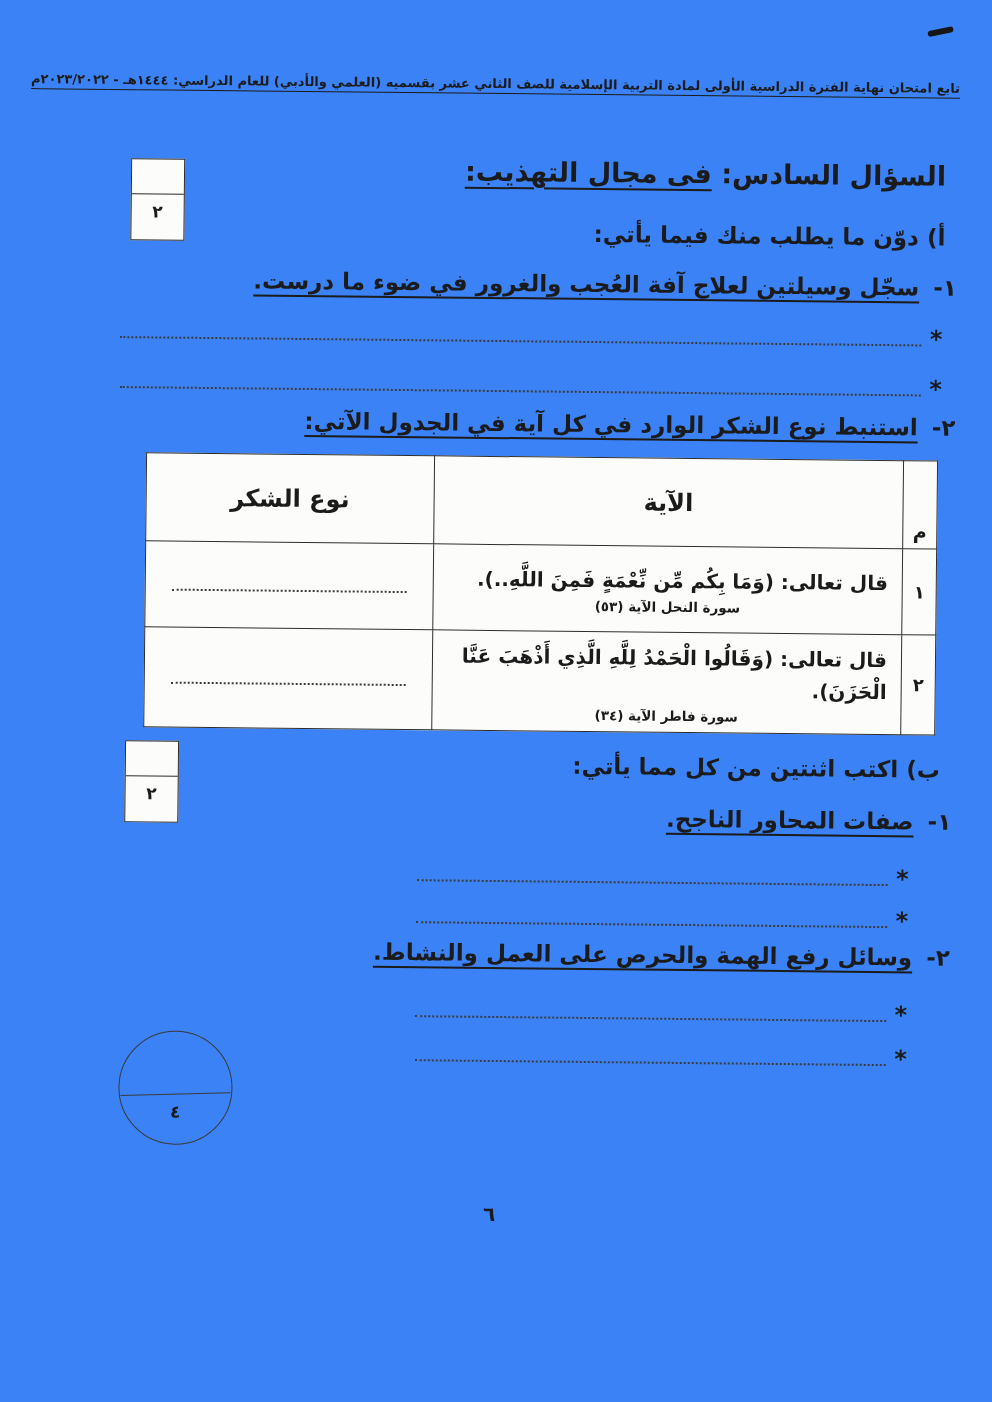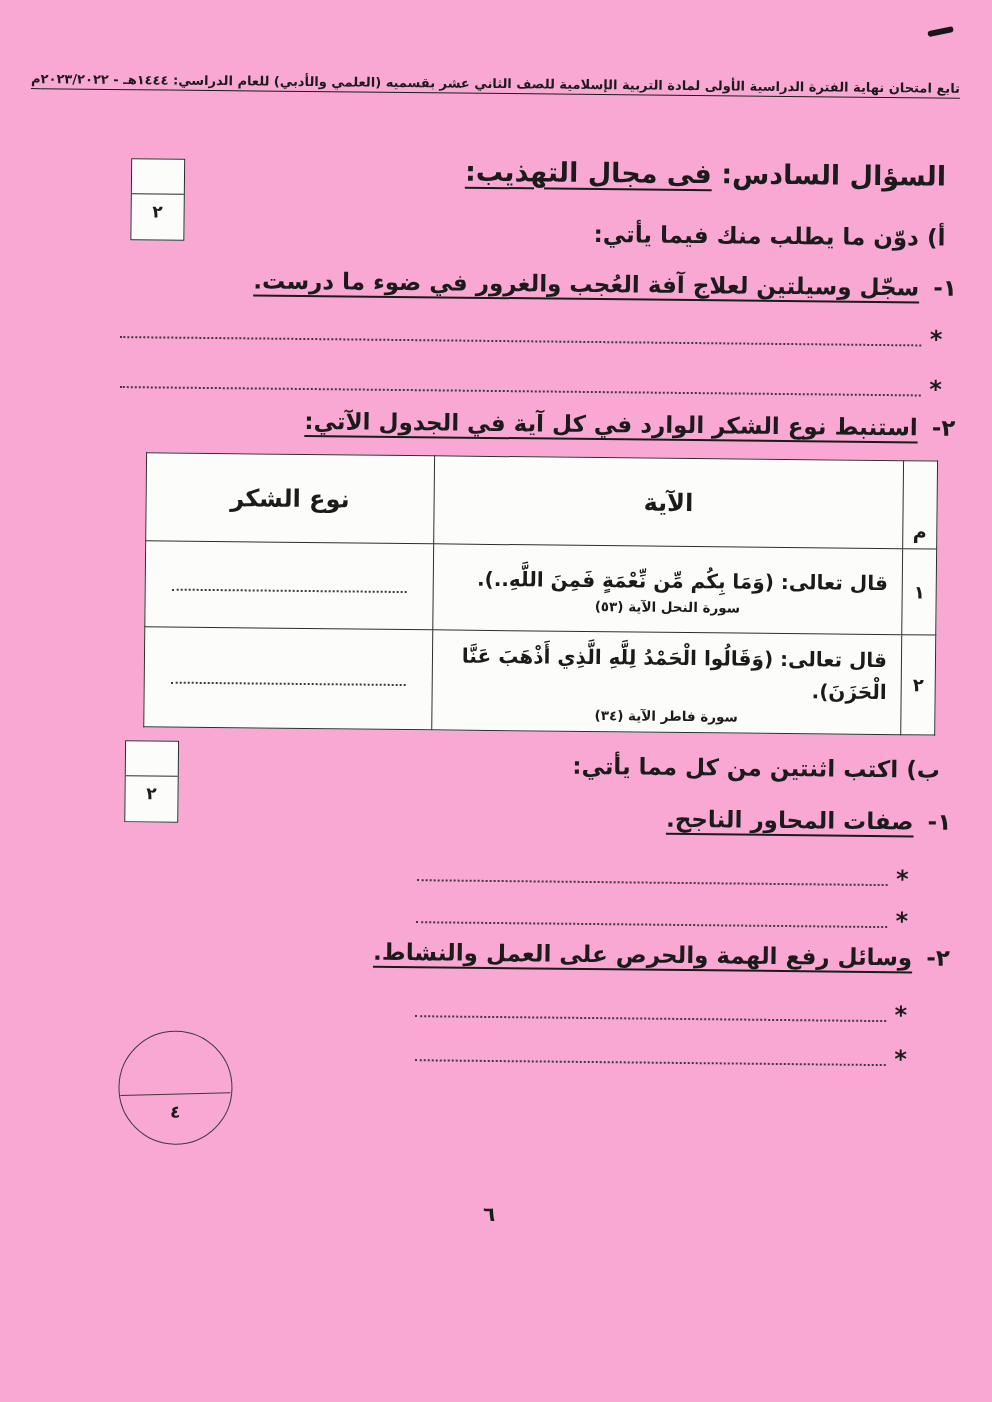--- a/index.html
+++ b/index.html
@@ -5,21 +5,21 @@
   * { margin:0; padding:0; box-sizing:border-box; }
   html,body { background:#e9e9e7; }
   body {
     width:992px; height:1402px;
     font-family:"DejaVu Sans", sans-serif;
     color:#1b1b1b;
   }
   .page {
     position:relative;
     width:992px; height:1402px;
-    background:#f9a8d4;
+    background:#3b82f6;
     overflow:hidden;
   }
   .tilt {
     position:absolute; inset:0;
     transform:rotate(0.6deg);
     transform-origin:50% 40%;
   }
   .abs { position:absolute; }
   .u {
     text-decoration:underline;

